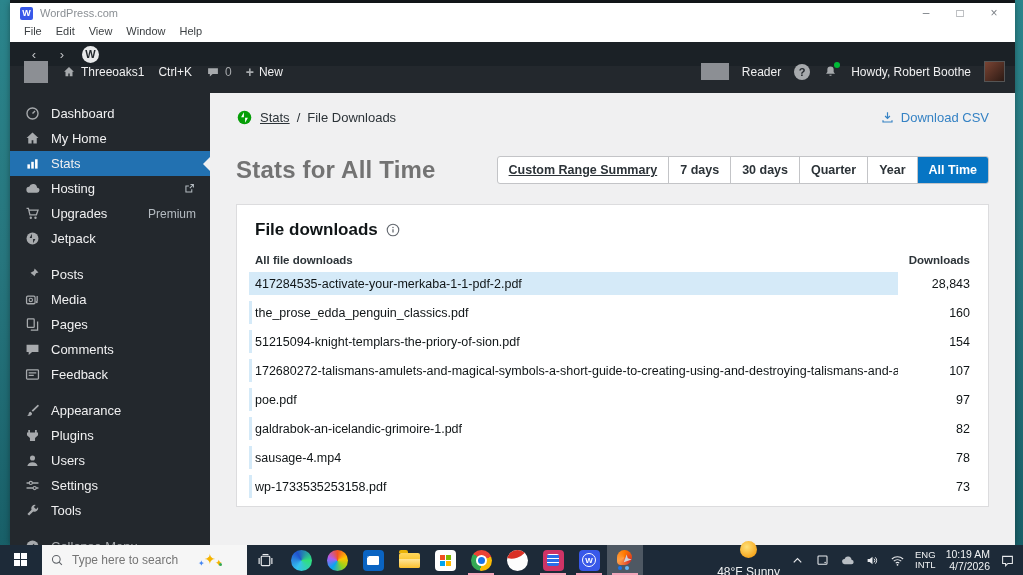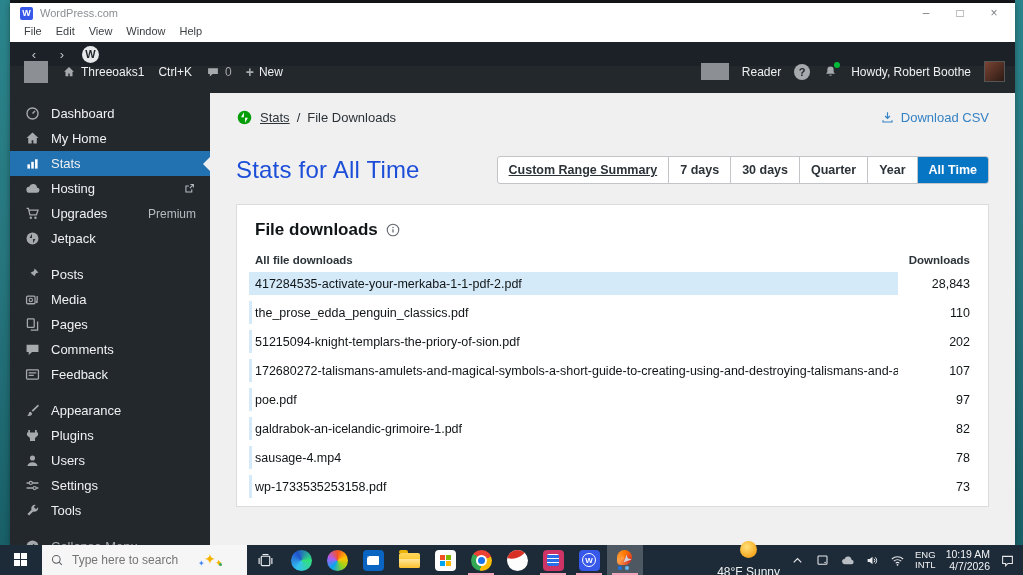--- a/index.html
+++ b/index.html
@@ -60,21 +60,21 @@
   .sb-item.dim { color:#a7aaad; }
 
   
   .content { flex:1; background:#f0f0f1; overflow:hidden; position:relative; }
   .crumb-row { display:flex; align-items:center; padding:16px 26px 0 26px; }
   .crumb { display:flex; align-items:center; gap:7px; font-size:13px; color:#2c3338; }
   .crumb .jp { width:17px; height:17px; }
   .crumb-link { text-decoration:underline; color:#2c3338; }
   .csv-link { margin-left:auto; display:flex; align-items:flex-end; gap:6px; color:#3582c4; font-size:13px; }
   .heading-row { display:flex; align-items:flex-end; padding:30px 26px 0 26px; }
-  .page-heading { font-size:24px; color:#1d4ed8; font-weight:400; letter-spacing:.2px; }
+  .page-heading { font-size:24px; color:#737373; font-weight:700; letter-spacing:.2px; }
   .tabs { margin-left:auto; display:flex; background:#fff; border:1px solid #c3c4c7; border-radius:3px; overflow:hidden; }
   .tab { padding:6px 11px; font-size:12.5px; font-weight:600; color:#2c3338; border-left:1px solid #c3c4c7; white-space:nowrap; }
   .tab:first-child { border-left:none;text-decoration:underline; }
   .tab.active { background:#0675c4; color:#fff; }
 
   .card { margin:20px 26px 0 26px; background:#fff; border:1px solid #dcdcde; padding:15px 18px 8px 12px; }
   .card-title-row { display:flex; align-items:center; gap:7px; padding-left:6px; }
   .card-title { font-size:17px; font-weight:700; color:#101517; }
   .card-title-row svg { width:16px; height:16px; display:block; }
   .tbl-head { display:flex; margin-top:14px; padding-left:6px; }
@@ -442,28 +442,28 @@
               <div class="dl-bar" style="width: 100%;"></div>
             <span class="dl-file">417284535-activate-your-merkaba-1-1-pdf-2.pdf</span>
             </div>
           <span class="dl-count">28,843</span>
         </div>
         <div class="dl-row">
           <div class="dl-track">
               <div class="dl-bar" style="width: 0.450716%;"></div>
             <span class="dl-file">the_prose_edda_penguin_classics.pdf</span>
             </div>
-          <span class="dl-count">110</span>
+          <span class="dl-count">160</span>
         </div>
         <div class="dl-row">
           <div class="dl-track">
               <div class="dl-bar" style="width: 0.45%;"></div>
             <span class="dl-file">51215094-knight-templars-the-priory-of-sion.pdf</span>
             </div>
-          <span class="dl-count">202</span>
+          <span class="dl-count">154</span>
         </div>
         <div class="dl-row">
           <div class="dl-track">
               <div class="dl-bar" style="width: 0.45%;"></div>
             <span class="dl-file">172680272-talismans-amulets-and-magical-symbols-a-short-guide-to-creating-using-and-destroying-talismans-and-amulets.pdf</span>
             </div>
           <span class="dl-count">107</span>
         </div>
         <div class="dl-row">
           <div class="dl-track">

